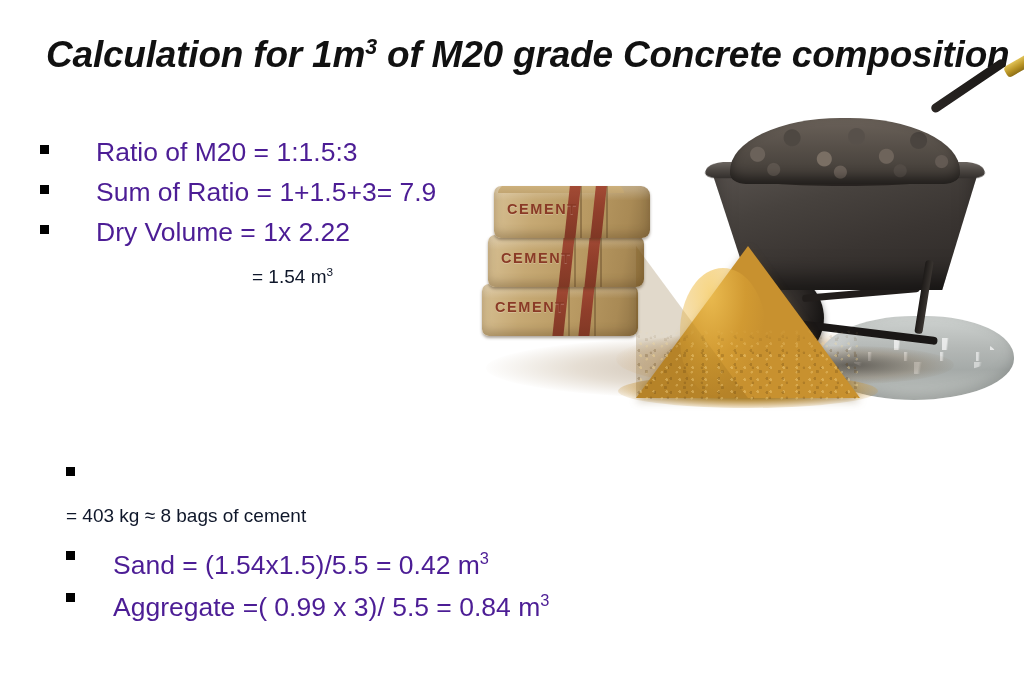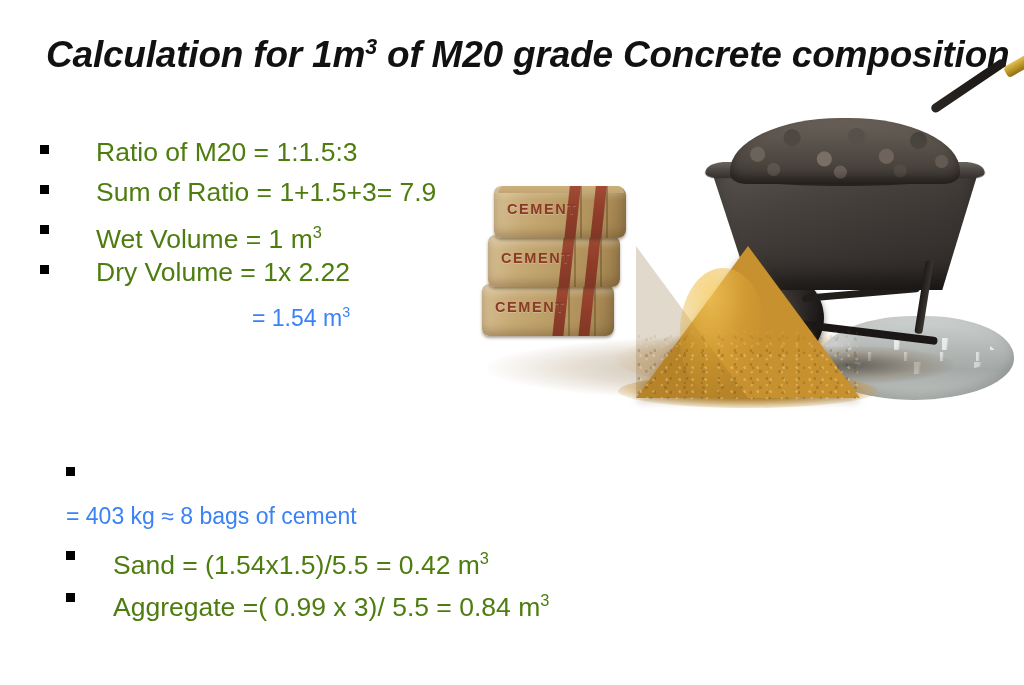--- a/index.html
+++ b/index.html
@@ -52,39 +52,39 @@
     width: 9px;
     height: 9px;
     background: #000000;
     flex: 0 0 9px;
     margin-top: 13px;
   }
   .bullet-text {
     font-size: 26.5px;
     line-height: 40px;
     white-space: nowrap;
-    color: #4d7c0f;
+    color: #4c1d95;
   }
   #list-top .bullet-text { margin-left: 47px; }
   #list-bottom .bullet-text { margin-left: 38px; }
 
   .bullet-text sup { font-size: 0.62em; vertical-align: super; }
 
   
   .cont-row {
     height: 40px;
     display: flex;
     align-items: flex-start;
   }
   #list-bottom .cont-row { height: 42px; }
   .cont-text {
-    font-size: 23px;
+    font-size: 19px;
     line-height: 40px;
     white-space: nowrap;
-    color: #3b82f6;
+    color: #0f172a;
   }
   #list-top .cont-text { margin-left: 212px; }
   #list-bottom .cont-text { }
   .cont-text sup { font-size: 0.62em; vertical-align: super; }
 
   
   .section-heading {
     position: absolute;
     left: 84px;
     top: 374px;
@@ -116,21 +116,21 @@
   .ground-grit {
     left: 150px; top: 252px; width: 300px; height: 58px;
     background: radial-gradient(ellipse at 50% 60%,
        #c9a87c 0%, #d8bc96 40%, rgba(255,255,255,0) 75%);
     border-radius: 50%;
     opacity: .85;
   }
 
   
   .bag {
-    width: 132px; height: 52px;
+    width: 156px; height: 52px;
     border-radius: 7px 9px 8px 7px;
     background:
       linear-gradient(180deg, rgba(255,255,255,.30) 0%, rgba(255,255,255,0) 28%),
       linear-gradient(100deg, #d6bf93 0%, #c6a974 26%, #b99a63 58%, #a98a55 85%, #8e7244 100%);
     box-shadow: 0 2px 3px rgba(60,40,20,.42), inset 0 -5px 9px rgba(90,65,35,.32);
     overflow: hidden;
   }
   .bag .seam-l, .bag .seam-r {
     position: absolute; top: 0; height: 100%; width: 2px;
     background: rgba(90,65,35,.40);
@@ -338,24 +338,20 @@
     <div class="bullet-row">
       <span class="bullet-marker"></span>
       <span class="bullet-text">Ratio of M20 = 1:1.5:3</span>
     </div>
 
     <div class="bullet-row">
       <span class="bullet-marker"></span>
       <span class="bullet-text">Sum of Ratio = 1+1.5+3= 7.9</span>
     </div>
 
-    <div class="bullet-row">
-      <span class="bullet-marker"></span>
-      <span class="bullet-text"><span>Wet Volume = 1 m</span><sup>3</sup></span>
-    </div>
 
     <div class="bullet-row">
       <span class="bullet-marker"></span>
       <span class="bullet-text">Dry Volume = 1x 2.22</span>
     </div>
 
     <div class="cont-row">
       <span class="cont-text"><span>= 1.54 m</span><sup>3</sup></span>
     </div>
 

